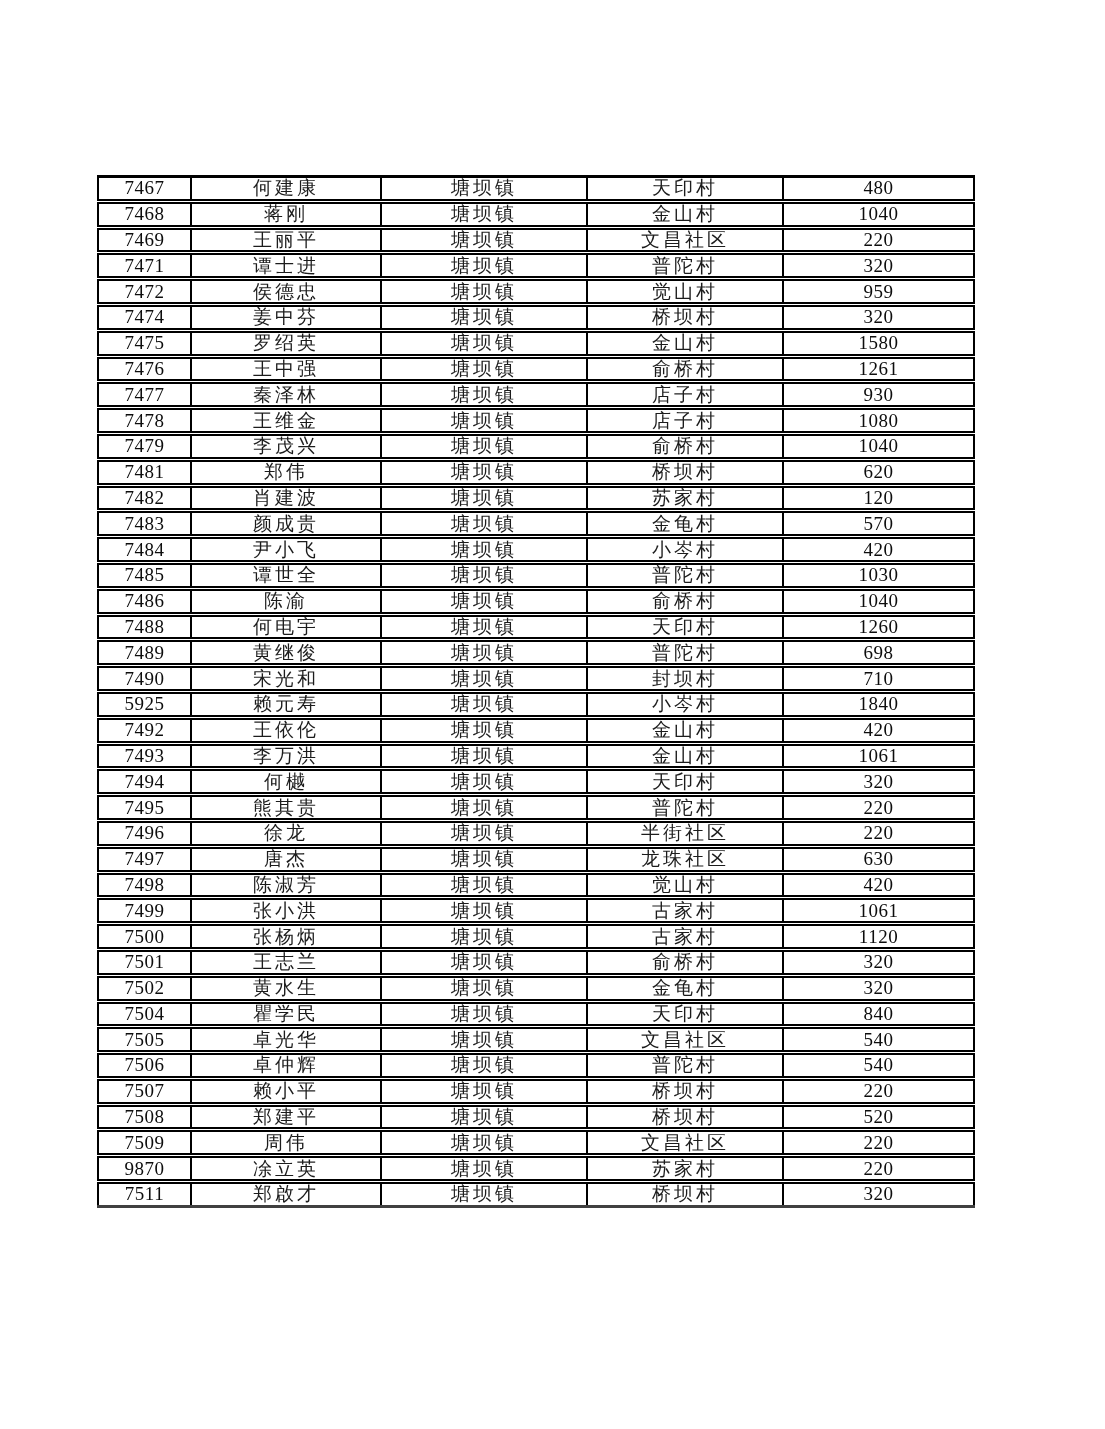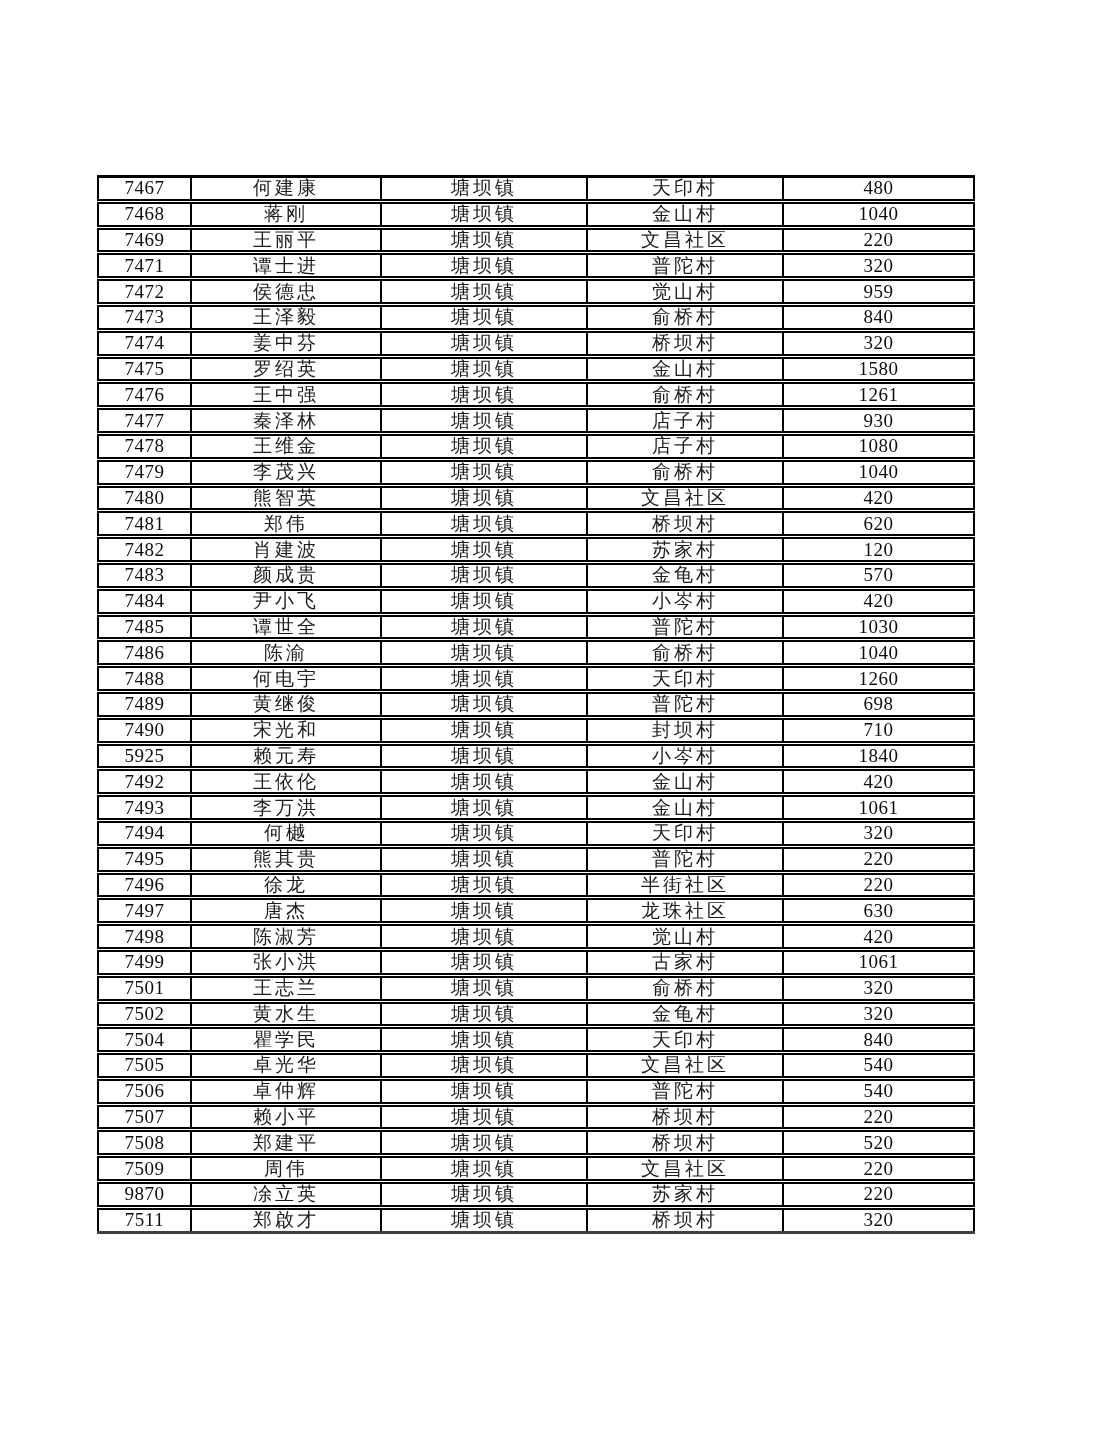--- a/index.html
+++ b/index.html
@@ -102,27 +102,20 @@
           <td class="col-4">320</td>
         </tr>
         <tr>
           <td class="col-0">7472</td>
           <td class="col-1">侯德忠</td>
           <td class="col-2">塘坝镇</td>
           <td class="col-3">觉山村</td>
           <td class="col-4">959</td>
         </tr>
         <tr>
-          <td class="col-0">7473</td>
-          <td class="col-1">王泽毅</td>
-          <td class="col-2">塘坝镇</td>
-          <td class="col-3">俞桥村</td>
-          <td class="col-4">840</td>
-        </tr>
-        <tr>
           <td class="col-0">7474</td>
           <td class="col-1">姜中芬</td>
           <td class="col-2">塘坝镇</td>
           <td class="col-3">桥坝村</td>
           <td class="col-4">320</td>
         </tr>
         <tr>
           <td class="col-0">7475</td>
           <td class="col-1">罗绍英</td>
           <td class="col-2">塘坝镇</td>
@@ -151,27 +144,20 @@
           <td class="col-4">1080</td>
         </tr>
         <tr>
           <td class="col-0">7479</td>
           <td class="col-1">李茂兴</td>
           <td class="col-2">塘坝镇</td>
           <td class="col-3">俞桥村</td>
           <td class="col-4">1040</td>
         </tr>
         <tr>
-          <td class="col-0">7480</td>
-          <td class="col-1">熊智英</td>
-          <td class="col-2">塘坝镇</td>
-          <td class="col-3">文昌社区</td>
-          <td class="col-4">420</td>
-        </tr>
-        <tr>
           <td class="col-0">7481</td>
           <td class="col-1">郑伟</td>
           <td class="col-2">塘坝镇</td>
           <td class="col-3">桥坝村</td>
           <td class="col-4">620</td>
         </tr>
         <tr>
           <td class="col-0">7482</td>
           <td class="col-1">肖建波</td>
           <td class="col-2">塘坝镇</td>
@@ -282,20 +268,27 @@
           <td class="col-2">塘坝镇</td>
           <td class="col-3">觉山村</td>
           <td class="col-4">420</td>
         </tr>
         <tr>
           <td class="col-0">7499</td>
           <td class="col-1">张小洪</td>
           <td class="col-2">塘坝镇</td>
           <td class="col-3">古家村</td>
           <td class="col-4">1061</td>
+        </tr>
+        <tr>
+          <td class="col-0">7500</td>
+          <td class="col-1">张杨炳</td>
+          <td class="col-2">塘坝镇</td>
+          <td class="col-3">古家村</td>
+          <td class="col-4">1120</td>
         </tr>
         <tr>
           <td class="col-0">7501</td>
           <td class="col-1">王志兰</td>
           <td class="col-2">塘坝镇</td>
           <td class="col-3">俞桥村</td>
           <td class="col-4">320</td>
         </tr>
         <tr>
           <td class="col-0">7502</td>

